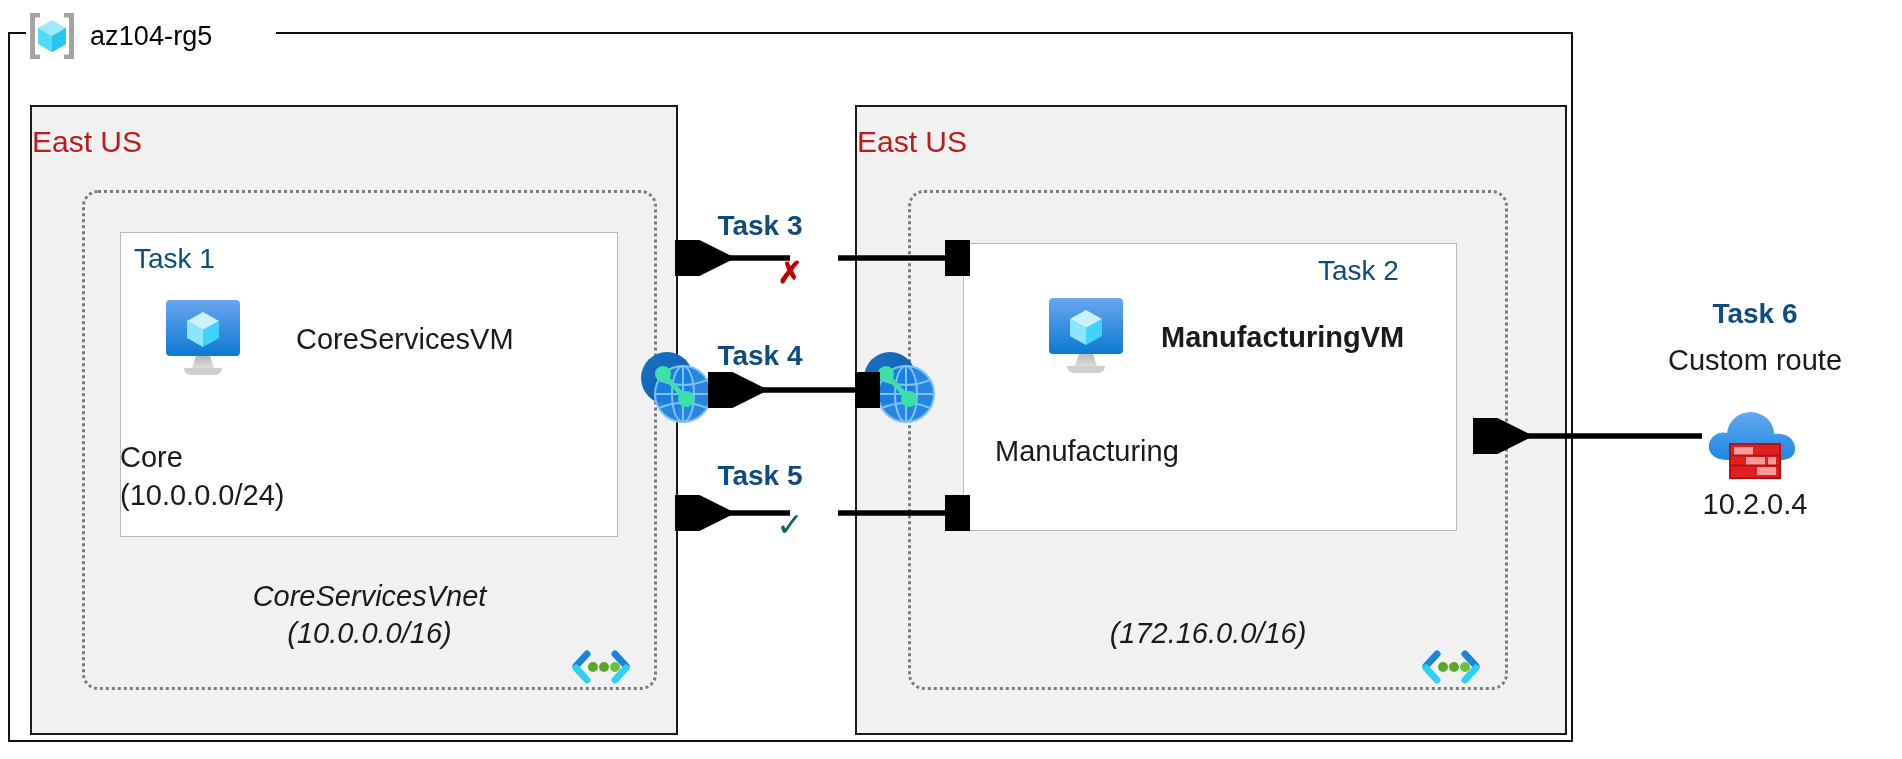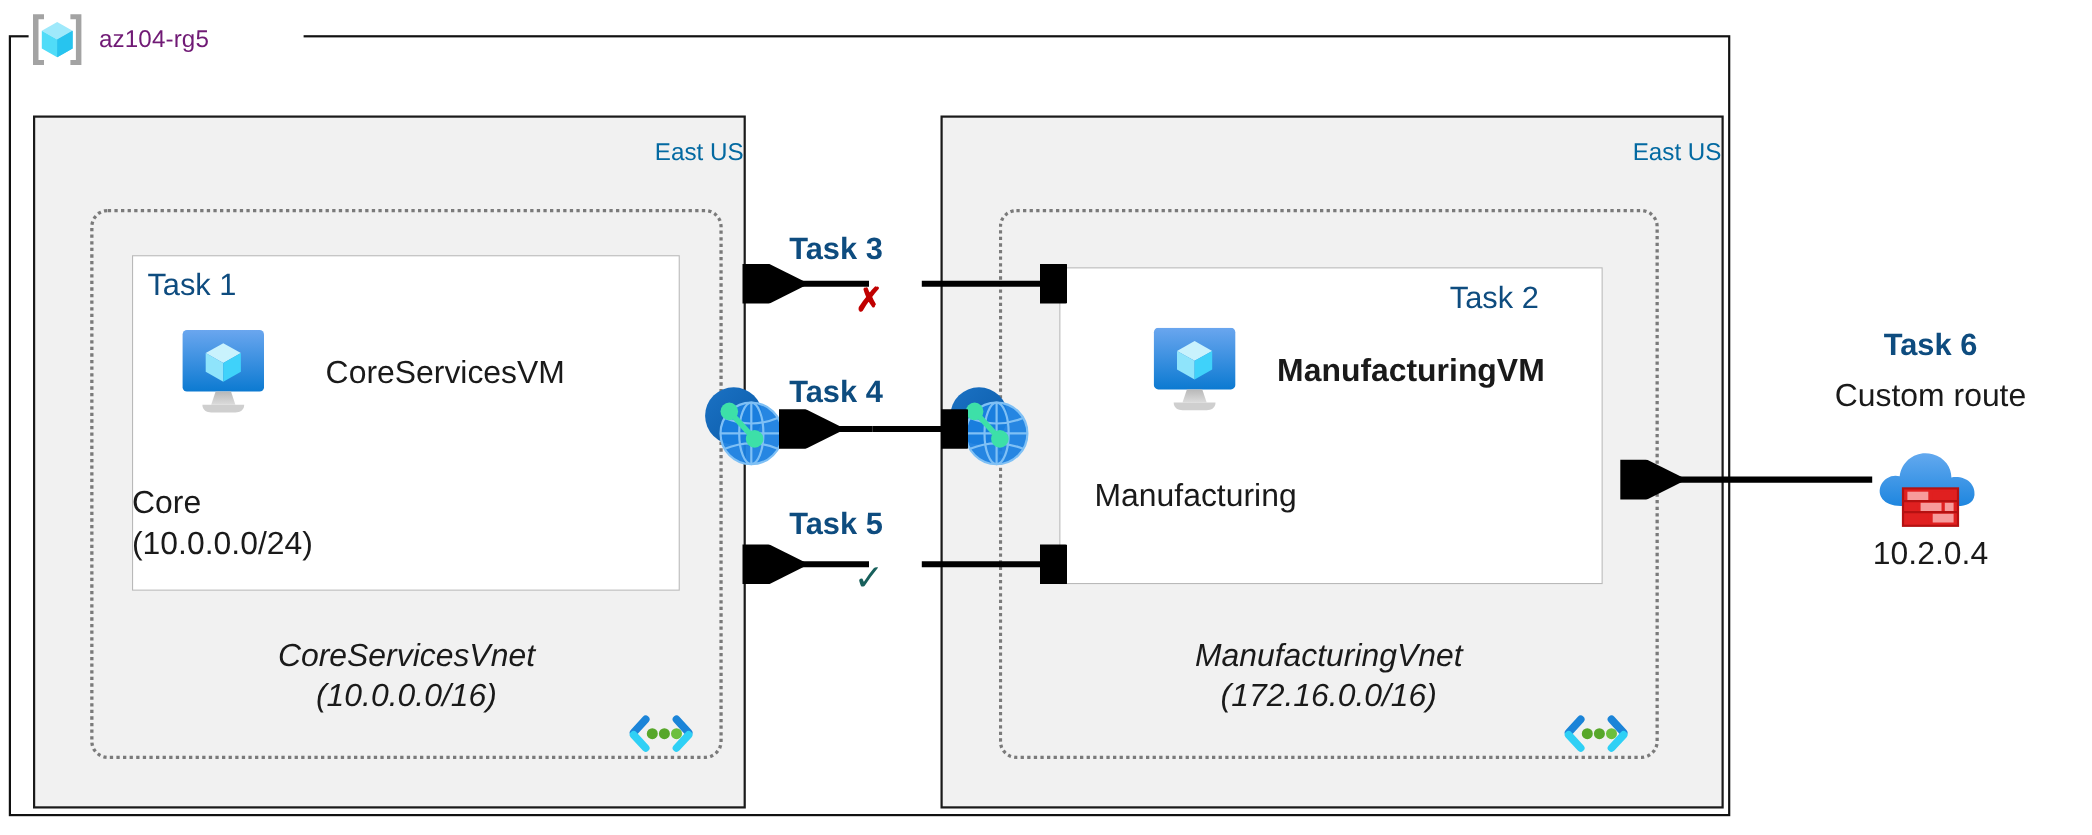--- a/index.html
+++ b/index.html
@@ -46,22 +46,22 @@
     position: absolute;
     left: 26px;
     top: 9px;
     height: 54px;
     display: flex;
     align-items: center;
     gap: 12px;
     z-index: 4;
   }
   .rg-label-text {
-    font-size: 22px;
-    color: #701a75;
+    font-size: 27px;
+    color: #000000;
     white-space: nowrap;
     letter-spacing: 0.1px;
   }
 
   
   .rg-icon {
     position: relative;
     width: 52px;
     height: 52px;
     flex: 0 0 auto;
@@ -72,23 +72,23 @@
     position: absolute;
     background: #f1f1f1;
     border: 2px solid #1a1a1a;
     box-sizing: border-box;
   }
   .region-title {
     position: absolute;
     top: 18px;
     left: 0;
     width: 100%;
-    text-align: right;
-    font-size: 22px;
-    color: #0369a1;
+    text-align: left;
+    font-size: 30px;
+    color: #b91c1c;
   }
 
   
   .vnet {
     position: absolute;
     border: 3px dotted #7a7a7a;
     border-radius: 16px;
     box-sizing: border-box;
     background: transparent;
   }
@@ -284,21 +284,21 @@
     </span>
     <span class="vm-name" style="margin-left:50px;">CoreServicesVM</span>
   </div>
   <div class="subnet-name" style="left:120px; top:438px; width:498px;"><span>Core</span><br><span>(10.0.0.0/24)</span></div>
 
   <div class="region" style="left:855px; top:105px; width:712px; height:630px;">
     <div class="region-title">East US</div>
   </div>
 
   <div class="vnet" style="left:908px; top:190px; width:600px; height:500px;"></div>
-  <div class="vnet-name" style="left:908px; top:578px; width:600px;"><span>ManufacturingVnet</span><br><span>(172.16.0.0/16)</span></div>
+  <div class="vnet-name" style="left:908px; top:578px; width:600px;"><br><span>(172.16.0.0/16)</span></div>
   <span class="subnet-glyph" style="left:1420px; top:645px;">
     <svg viewBox="0 0 62 44" width="62" height="44">
       <g stroke-linecap="round" stroke-width="7" fill="none">
         <path d="M17 9 L6 21" stroke="#1b84d8"></path>
         <path d="M6 23 L17 35" stroke="#2fd0f5"></path>
         <path d="M45 9 L56 21" stroke="#1b84d8"></path>
         <path d="M56 23 L45 35" stroke="#2fd0f5"></path>
       </g>
       <circle cx="23" cy="22" r="5" fill="#57a72a"></circle>
       <circle cx="34" cy="22" r="5" fill="#57a72a"></circle>

